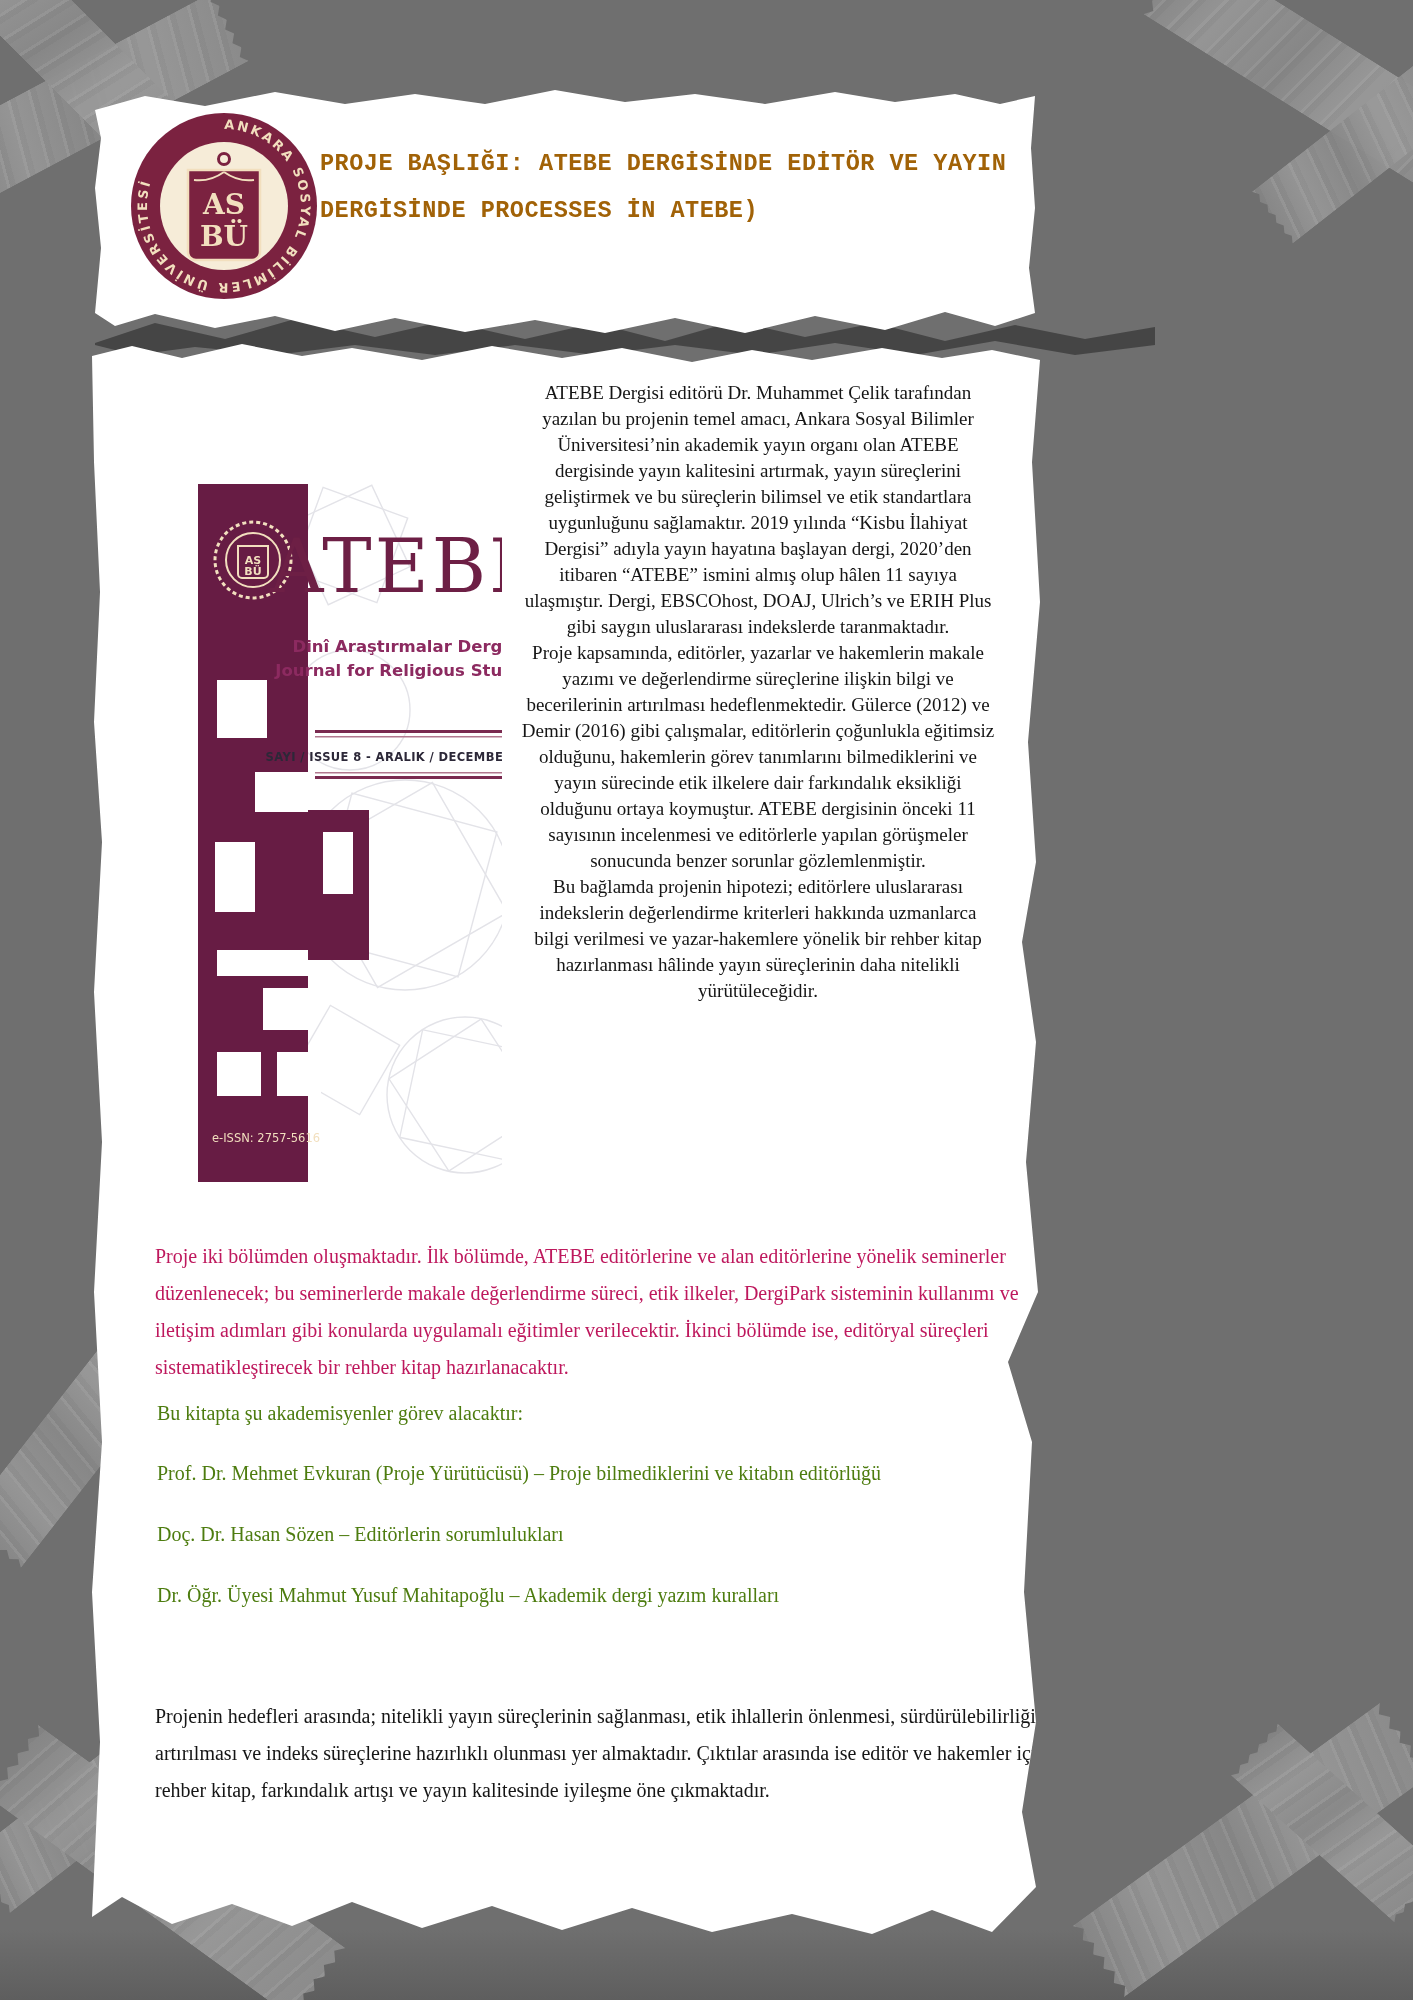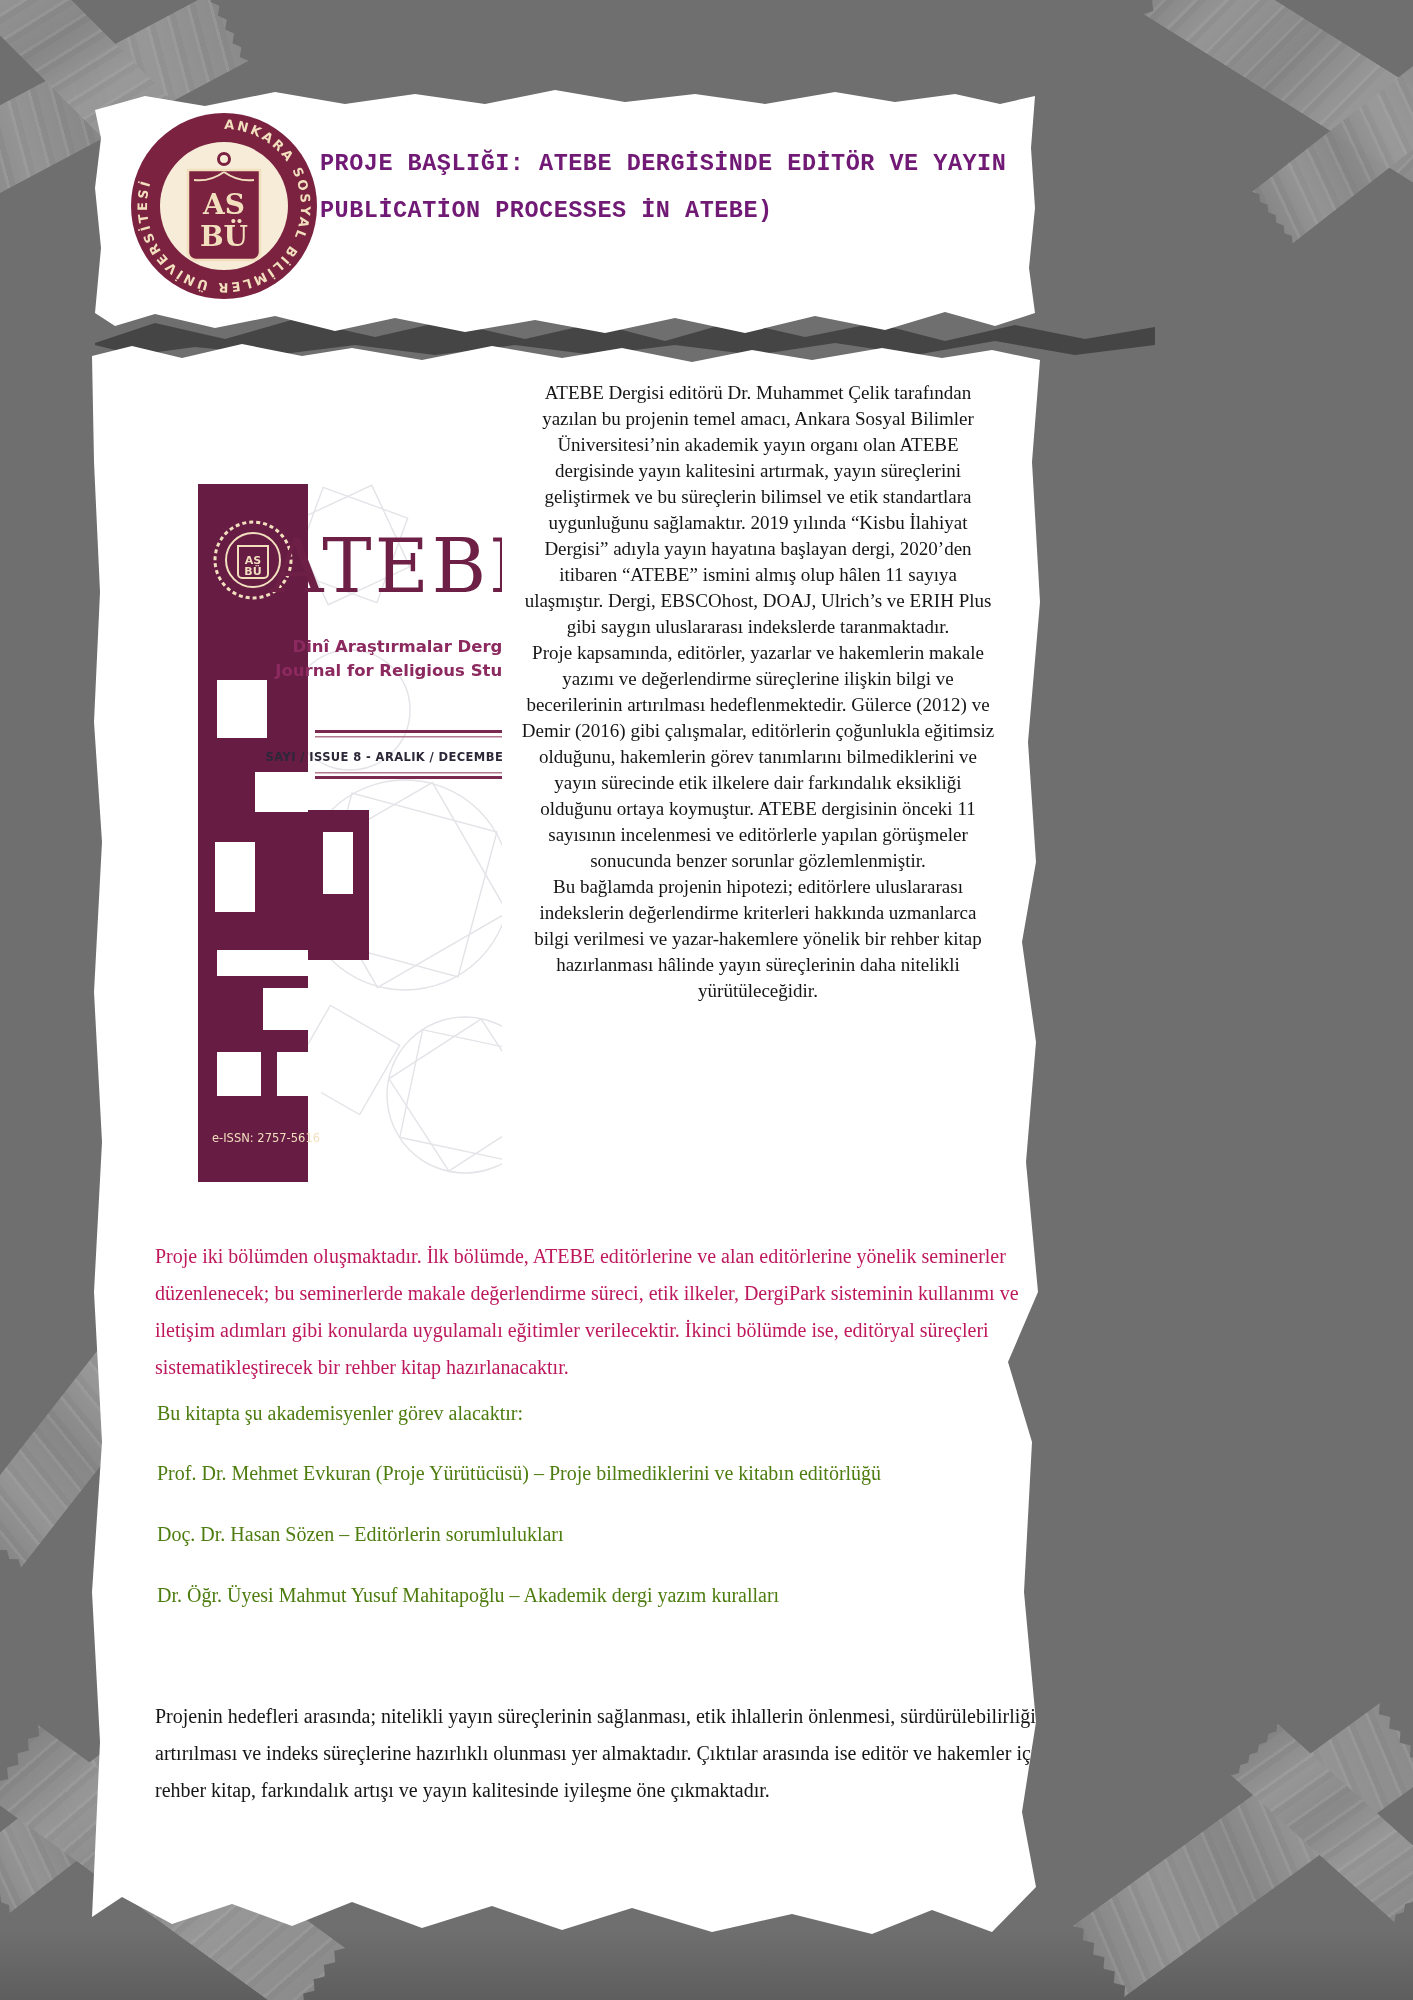--- a/index.html
+++ b/index.html
@@ -42,21 +42,21 @@
   .paper-body{
     left:92px;top:342px;width:948px;height:1595px;
     clip-path:polygon(0 14px,40px 4px,90px 16px,150px 2px,210px 14px,260px 6px,330px 18px,400px 4px,470px 16px,530px 6px,600px 20px,660px 8px,720px 18px,790px 6px,850px 16px,900px 8px,948px 18px,940px 120px,948px 260px,936px 400px,944px 520px,930px 600px,944px 700px,934px 820px,946px 950px,916px 1020px,940px 1100px,932px 1250px,944px 1380px,930px 1470px,944px 1545px,900px 1590px,840px 1568px,780px 1592px,700px 1572px,620px 1590px,540px 1566px,470px 1588px,400px 1564px,330px 1586px,260px 1560px,200px 1584px,140px 1562px,80px 1582px,30px 1555px,0 1575px,8px 1400px,0 1250px,10px 1100px,2px 950px,10px 800px,2px 650px,10px 500px,2px 380px,8px 250px,2px 120px);
   }
 
   
   .logo-wrap{position:absolute;left:33px;top:22px;width:192px;height:192px;}
   .title-block{
     position:absolute;left:225px;top:52px;width:690px;
     font-family:"Liberation Mono", monospace;font-weight:bold;
-    font-size:23.5px;line-height:47px;color:#701a75;letter-spacing:.5px;white-space:nowrap;
+    font-size:23.5px;line-height:47px;color:#a16207;letter-spacing:.5px;white-space:nowrap;
   }
 
   
   .cover{position:absolute;left:63px;top:138px;width:347px;height:706px;}
   .col-text{
     position:absolute;left:428px;top:38px;width:476px;
     font-size:19px;line-height:26px;color:#151515;text-align:center;
   }
   .col-text p{margin:0;}
   .para-wide{
@@ -103,21 +103,21 @@
         <circle cx="96" cy="49" r="5.5" fill="none" stroke="#7b2240" stroke-width="3"></circle>
         <path d="M60 60 h72 v82 a8 8 0 0 1 -8 8 h-56 a8 8 0 0 1 -8 -8 z" fill="#7b2240" stroke="#f2dfbe" stroke-width="2.5"></path>
         <path d="M96 62 q-14 10 -30 8 M96 62 q14 10 30 8" stroke="#f2dfbe" stroke-width="2" fill="none"></path>
         <text x="96" y="104" text-anchor="middle" font-family="DejaVu Serif, serif" font-weight="bold" font-size="28" fill="#f2dfbe">AS</text>
         <text x="96" y="136" text-anchor="middle" font-family="DejaVu Serif, serif" font-weight="bold" font-size="28" fill="#f2dfbe">BÜ</text>
       </svg>
     </div>
 
     <div class="title-block">
       <div>PROJE BAŞLIĞI: ATEBE DERGİSİNDE EDİTÖR VE YAYIN</div>
-      <div>PUBLİCATİON PROCESSES İN ATEBE)</div>
+      <div>DERGİSİNDE PROCESSES İN ATEBE)</div>
     </div>
   </div>
 
   <div class="paper paper-body">
 
     <div class="cover">
       <svg width="347" height="706" viewBox="0 0 347 706">
         <rect x="0" y="0" width="347" height="706" fill="#ffffff"></rect>
 
         <g stroke="#e3e3e8" stroke-width="1.4" fill="none">

